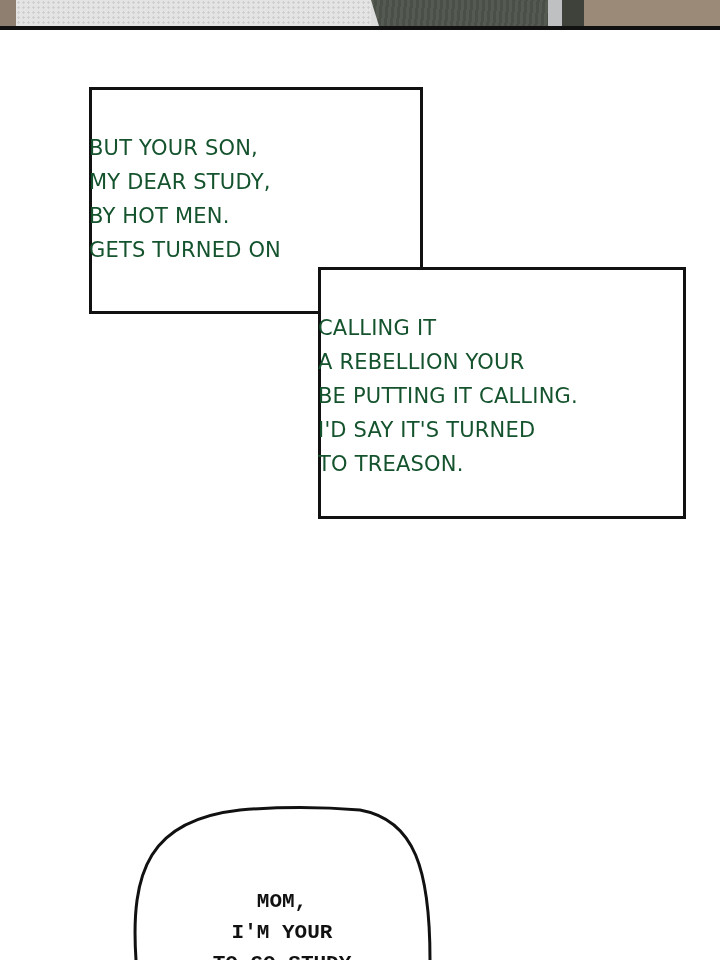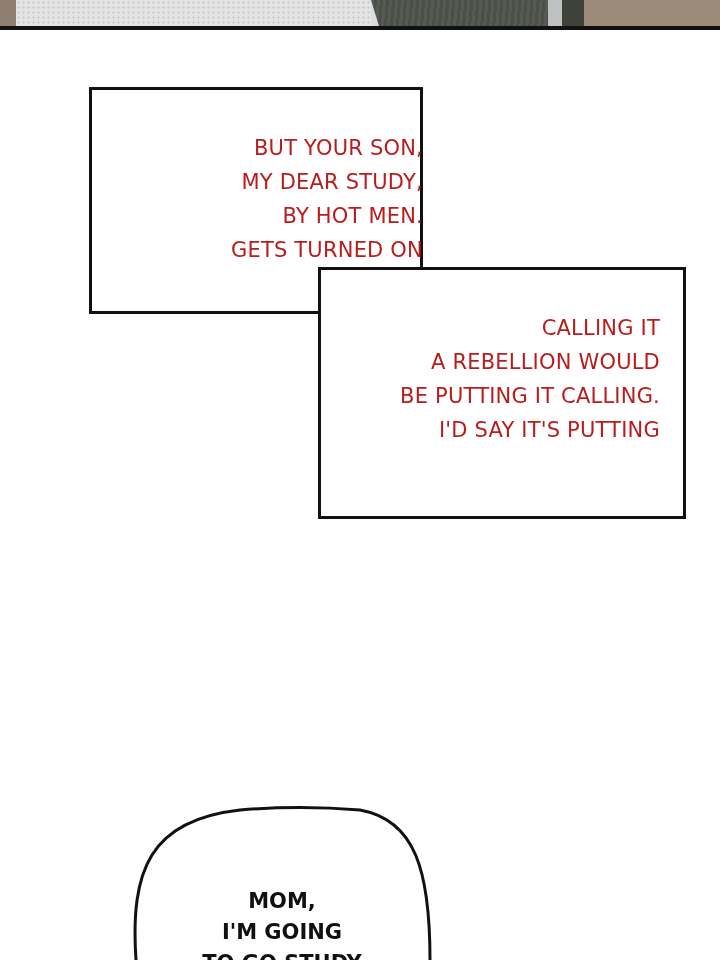--- a/index.html
+++ b/index.html
@@ -30,34 +30,34 @@
 
     .caption-box {
       position: absolute; background: #fff; border: 3px solid #111; box-sizing: border-box;
     }
     .box-1 { left: 89px; top: 87px; width: 334px; height: 227px; }
     .box-2 { left: 318px; top: 267px; width: 368px; height: 252px; }
     .box-1-cover {
       position: absolute; left: 321px; top: 270px; width: 99px; height: 41px; background: #fff;
     }
     .caption-text {
-      position: absolute; text-align: right; color: #b91c1c;
+      position: absolute; text-align: left; color: #14532d;
       font-family: "DejaVu Sans", sans-serif; font-size: 21px; line-height: 34px;
       letter-spacing: 0.2px;
     }
     .text-1 { left: 89px; top: 131px; width: 334px; }
     .text-2 { left: 318px; top: 311px; width: 342px; }
     .caption-text .line { display: block; }
     .bubble-svg { position: absolute; left: 0; top: 0; }
     .bubble-text {
       position: absolute; left: 134px; top: 886px; width: 141px; text-align: center;
       font-family: "DejaVu Sans", sans-serif; font-weight: bold; font-size: 21px; line-height: 31px;
       color: #111;
     }
-    .bubble-text .line { display: block; }
+    .bubble-text .line { display: block; font-family: Liberation Mono, monospace; }
   </style>
 </head>
 <body>
 
 <div class="top-panel">
   <div class="seg seg-left-brown"></div>
   <div class="seg seg-light"></div>
   <div class="seg seg-dark"></div>
   <div class="seg seg-grey-strip"></div>
   <div class="seg seg-dark2"></div>
@@ -71,26 +71,27 @@
 
 <div class="caption-text text-1">
   <span class="line">BUT YOUR SON,</span>
   <span class="line">MY DEAR STUDY,</span>
   <span class="line">BY HOT MEN.</span>
   <span class="line">GETS TURNED ON</span>
 </div>
 
 <div class="caption-text text-2">
   <span class="line">CALLING IT</span>
-  <span class="line">A REBELLION WOULD</span>
+  <span class="line">A REBELLION YOUR</span>
   <span class="line">BE PUTTING IT CALLING.</span>
-  <span class="line">I'D SAY IT'S PUTTING</span>
+  <span class="line">I'D SAY IT'S TURNED</span>
+  <span class="line">TO TREASON.</span>
 </div>
 
 <svg class="bubble-svg" width="720" height="960">
   <path d="M136 960 C 130 870, 150 820, 240 810 Q 300 805, 360 810 C 415 820, 430 870, 430 960" fill="#ffffff" stroke="#111" stroke-width="3"></path>
 </svg>
 
 <div class="bubble-text" style="left:134px;width:296px;">
   <span class="line">MOM,</span>
-  <span class="line">I'M GOING</span>
+  <span class="line">I'M YOUR</span>
   <span class="line">TO GO STUDY</span>
 </div>
 
 </body></html>

